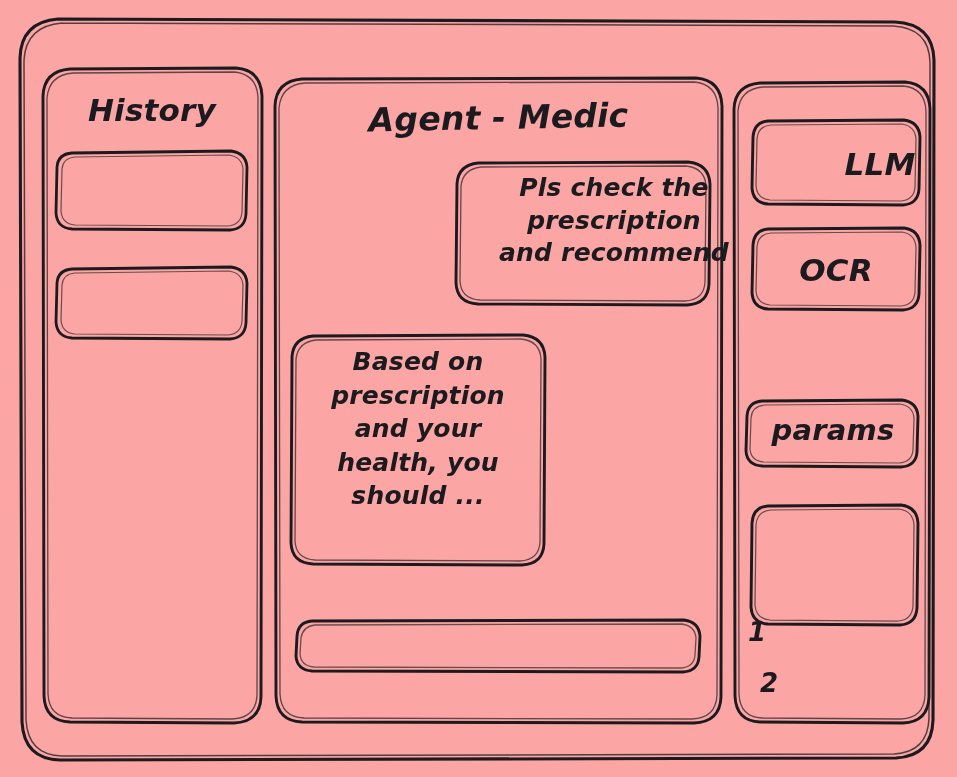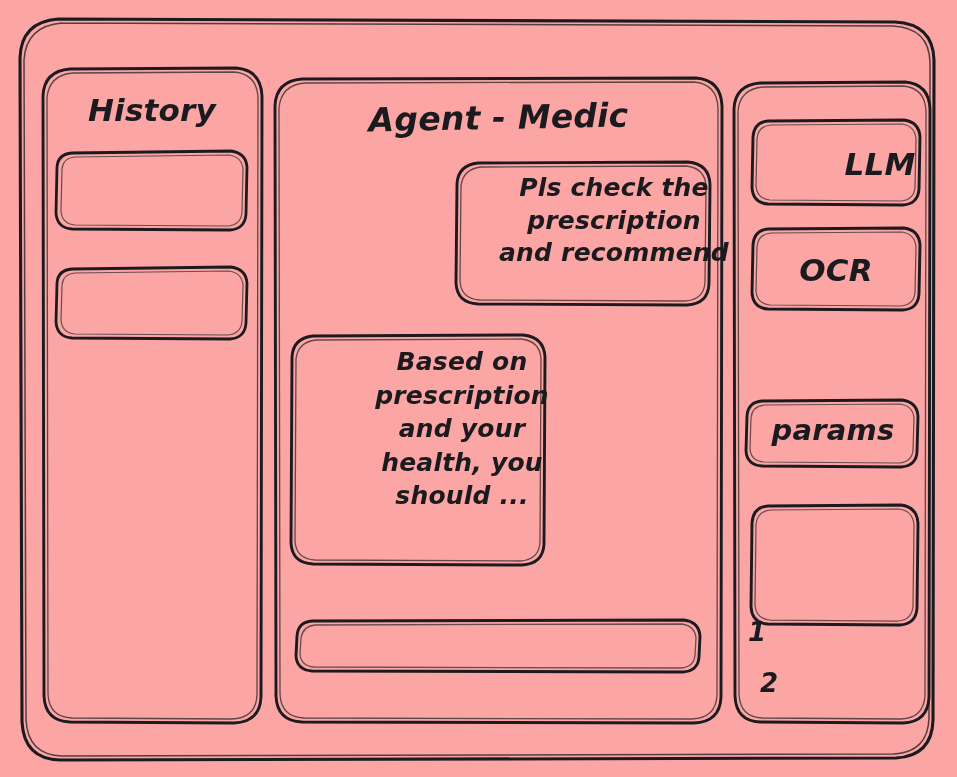--- a/index.html
+++ b/index.html
@@ -59,21 +59,20 @@
   #t-user-bubble {
     left: 459px; top: 172px; width: 248px;
     font-size: 25px;
     line-height: 1.30;
     padding-left: 31px;
   }
   #t-assistant-bubble {
     left: 293px; top: 345px; width: 250px;
     font-size: 25px;
     line-height: 1.34;
-    padding-left: 44px;
   }
   #t-llm    { left: 752px; top: 146px; width: 168px; font-size: 31px; padding-left: 44px; }
   #t-ocr    { left: 752px; top: 252px; width: 168px; font-size: 31px; }
   #t-params { left: 748px; top: 413px; width: 170px; font-size: 29px; }
   #t-doc    { left: 752px; top: 523px; width: 164px; font-size: 30px; line-height: 1.42; }
   #t-src1   { left: 748px; top: 617px; width: 30px;  font-size: 26px; text-align: left; }
   #t-src2   { left: 760px; top: 668px; width: 30px;  font-size: 26px; text-align: left; }
 </style>
 </head>
 <body>

